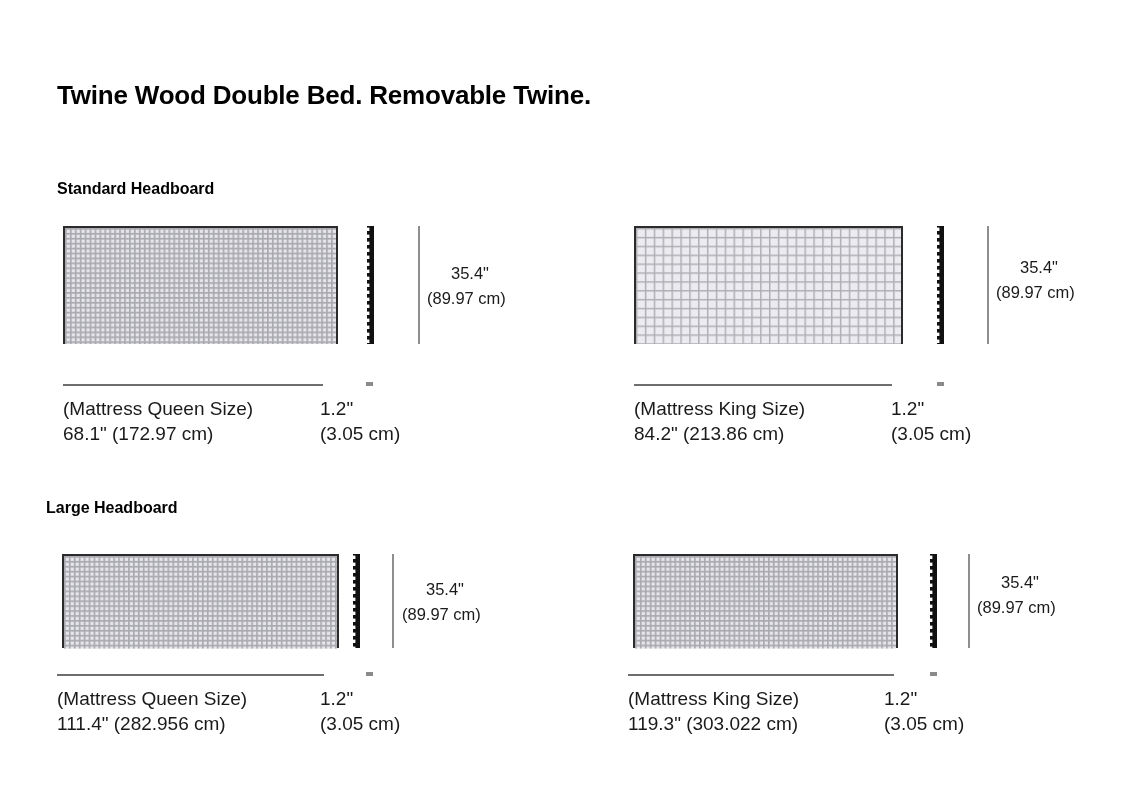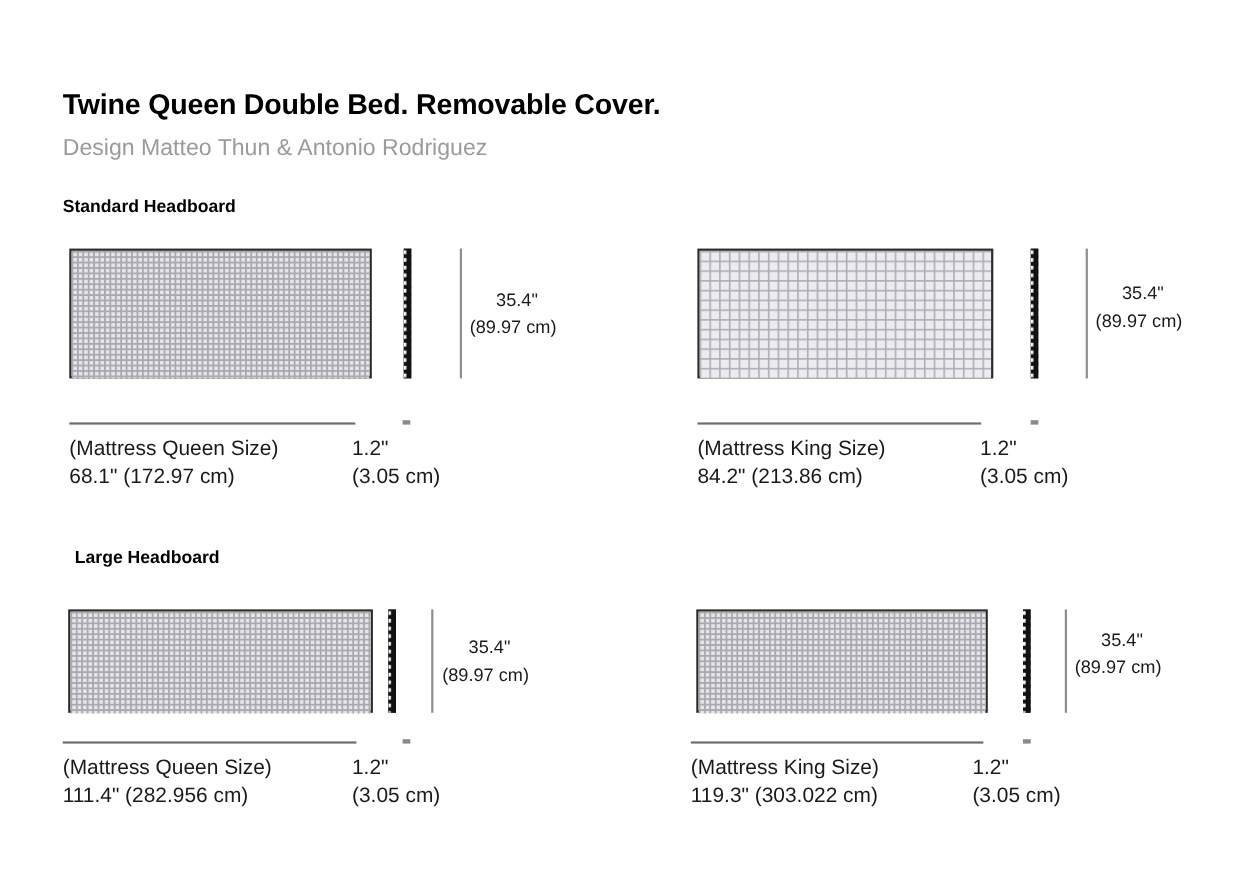--- a/index.html
+++ b/index.html
@@ -122,22 +122,21 @@
   }
   .caption .ln {
     display: block;
   }
 </style>
 </head>
 <body>
 
 <div class="sheet">
 
-  <div id="doc-title">Twine Queen Double Bed. Removable Cover.</div>
-  <div id="doc-subtitle">Design Matteo Thun &amp; Antonio Rodriguez</div>
+  <div id="doc-title">Twine Wood Double Bed. Removable Twine.</div>
 
   <div class="section-heading" style="left:57px; top:180px;">Standard Headboard</div>
 
   <div class="diagram">
     <div class="panel" style="left:63px; top:226px; width:275px; height:118px;">
       <svg class="mesh" viewBox="0 0 275 118" preserveAspectRatio="none">
         <defs>
           <pattern id="m1" width="5" height="5" patternUnits="userSpaceOnUse">
             <rect width="5" height="5" fill="#e6e6ea"></rect>
             <rect width="5" height="1.7" fill="#a9a9b0"></rect>
@@ -219,21 +218,21 @@
       <span class="ln">84.2" (213.86 cm)</span>
     </div>
 
     <div class="depth-tick" style="left:937px; top:382px;"></div>
     <div class="caption" style="left:891px; top:396px; width:100px;">
       <span class="ln">1.2"</span>
       <span class="ln">(3.05 cm)</span>
     </div>
   </div>
 
-  <div class="section-heading" style="left:68px; top:499px;">Large Headboard</div>
+  <div class="section-heading" style="left:46px; top:499px;">Large Headboard</div>
 
   <div class="diagram">
     <div class="panel" style="left:62px; top:554px; width:277px; height:94px;">
       <svg class="mesh" viewBox="0 0 277 94" preserveAspectRatio="none">
         <defs>
           <pattern id="m3" width="5" height="5" patternUnits="userSpaceOnUse">
             <rect width="5" height="5" fill="#e6e6ea"></rect>
             <rect width="5" height="1.7" fill="#a9a9b0"></rect>
             <rect width="1.7" height="5" fill="#a9a9b0"></rect>
           </pattern>

